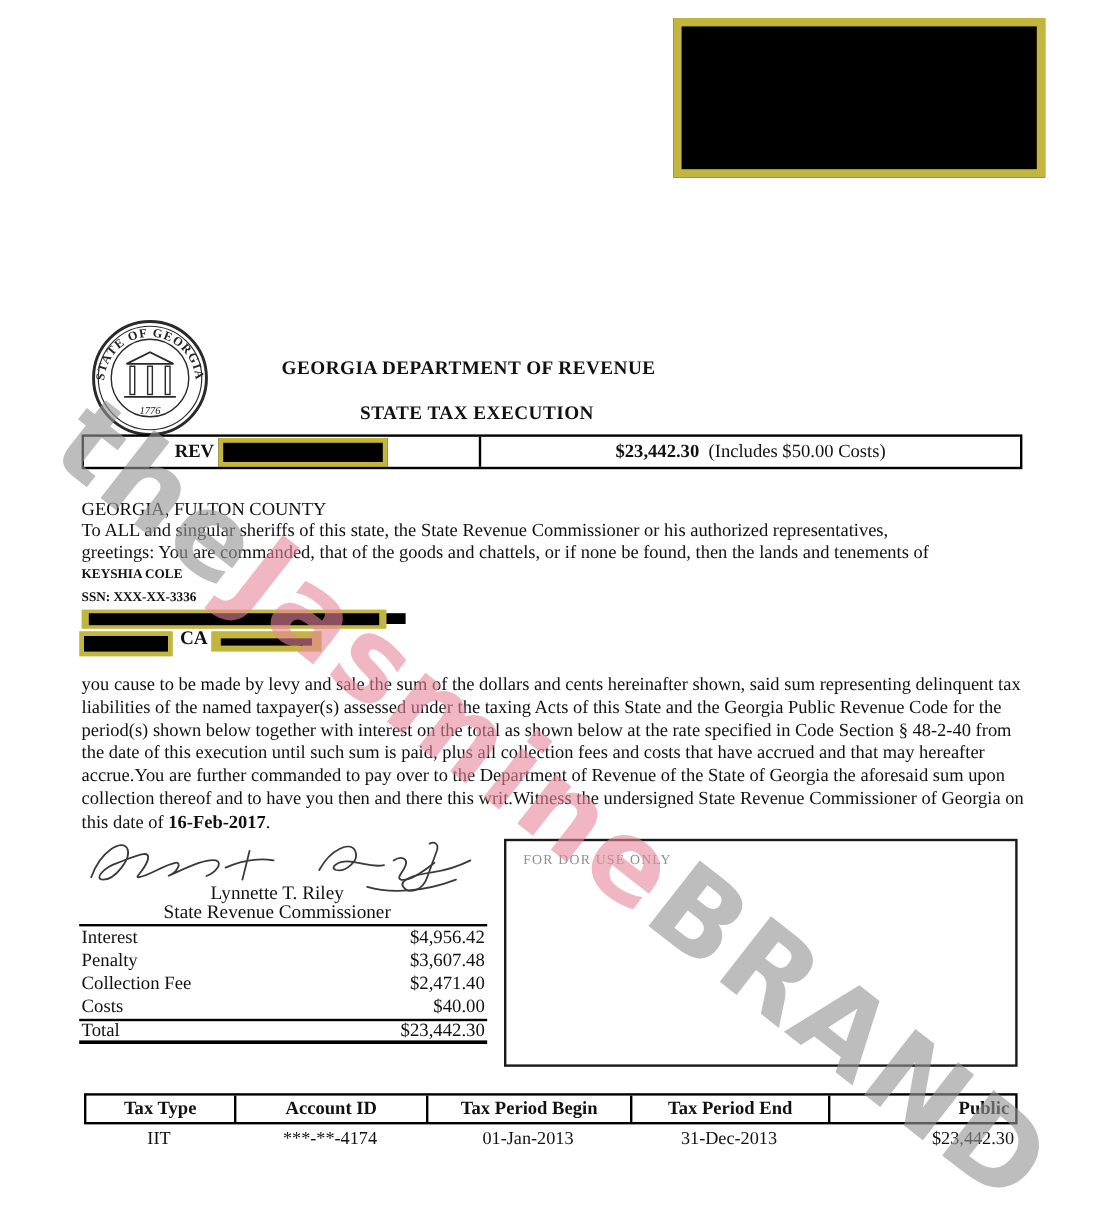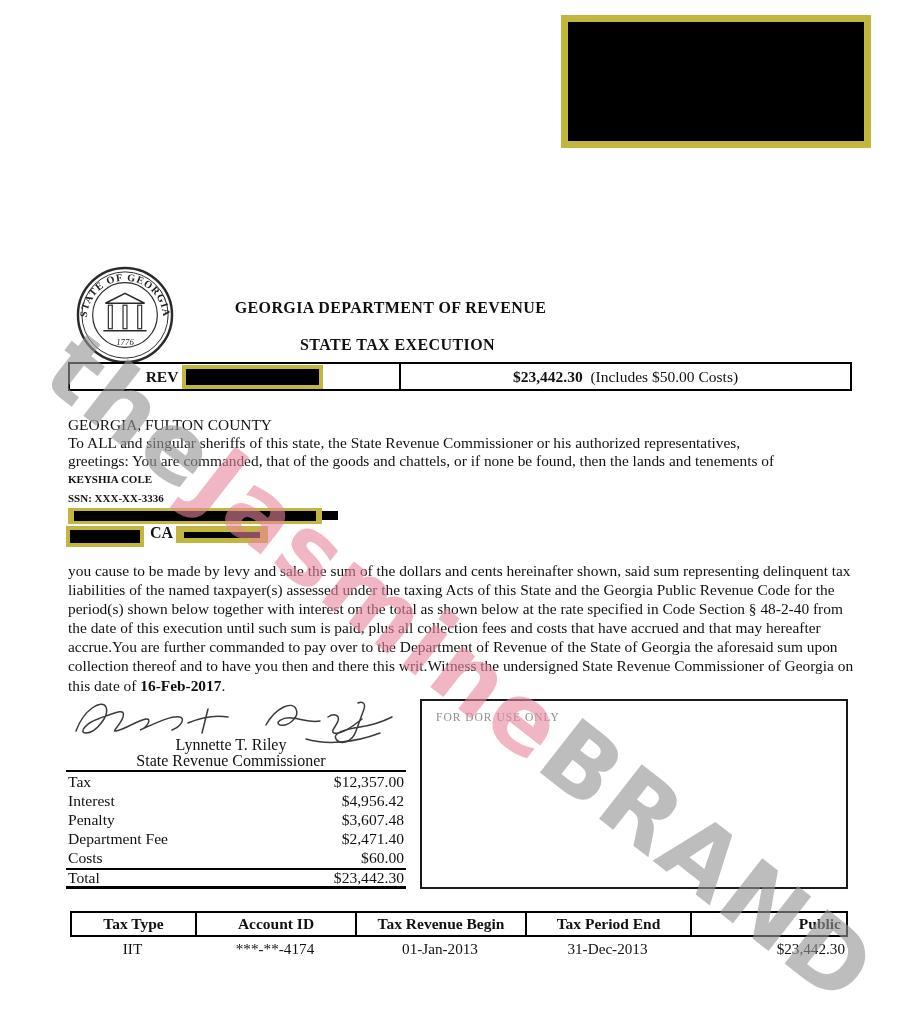--- a/index.html
+++ b/index.html
@@ -162,53 +162,49 @@
       <path d="M258,22 C264,18 270,20 268,26 C266,32 260,36 264,38 C270,40 282,32 292,24"></path>
       <path d="M288,8 C292,6 296,8 294,14 L286,36 C282,48 270,50 266,44 C262,38 276,34 290,32 C304,30 314,26 322,22"></path>
       <path d="M236,44 C256,50 284,48 310,38"></path>
     </g>
   </svg>
   <div class="abs sig-name doc-text">Lynnette T. Riley</div>
   <div class="abs sig-title doc-text">State Revenue Commissioner</div>
 
   <div class="abs amounts doc-text">
     <div class="amt-row">
-      <span>Tax</span>
-      <span>$12,357.00</span>
-    </div>
-    <div class="amt-row">
       <span>Interest</span>
       <span>$4,956.42</span>
     </div>
     <div class="amt-row">
       <span>Penalty</span>
       <span>$3,607.48</span>
     </div>
     <div class="amt-row">
-      <span>Department Fee</span>
+      <span>Collection Fee</span>
       <span>$2,471.40</span>
     </div>
     <div class="amt-row">
       <span>Costs</span>
-      <span>$60.00</span>
+      <span>$40.00</span>
     </div>
     <div class="amt-row amt-total">
       <span>Total</span>
       <span>$23,442.30</span>
     </div>
   </div>
 
   <div class="abs dor-box">
     <span class="dor-label">FOR DOR USE ONLY</span>
   </div>
 
   <div class="abs detail-head">
     <div class="dh-cell w1">Tax Type</div>
     <div class="dh-cell w2">Account ID</div>
-    <div class="dh-cell w3">Tax Revenue Begin</div>
+    <div class="dh-cell w3">Tax Period Begin</div>
     <div class="dh-cell w4">Tax Period End</div>
     <div class="dh-cell w5">Public</div>
   </div>
   <div class="abs detail-row doc-text">
     <div class="dr-cell w1">IIT</div>
     <div class="dr-cell w2">***-**-4174</div>
     <div class="dr-cell w3">01-Jan-2013</div>
     <div class="dr-cell w4">31-Dec-2013</div>
     <div class="dr-cell w5">$23,442.30</div>
   </div>

